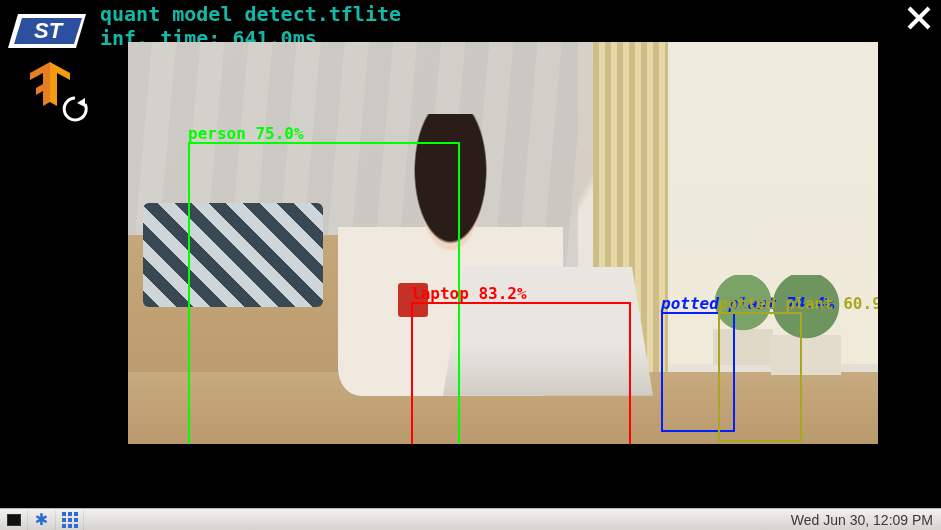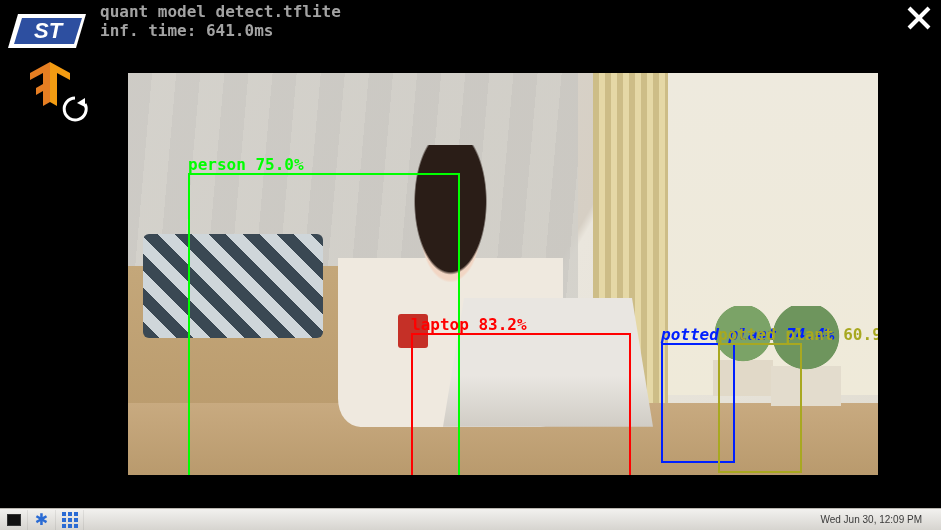--- a/index.html
+++ b/index.html
@@ -9,22 +9,22 @@
   .app-area {
     position: absolute;
     top: 0; left: 0; right: 0; bottom: 22px;
     background: #000;
   }
 
   .status-text {
     position: absolute;
     top: 2px;
     left: 100px;
-    color: #a3a3a3;
-    font-size: 16px;
+    color: #14b8a6;
+    font-size: 20px;
     font-weight: bold;
     line-height: 1.2;
     white-space: pre;
   }
 
   .close-btn {
     position: absolute;
     top: 4px;
     right: 8px;
     width: 28px;
@@ -59,21 +59,20 @@
   }
 
   .video-frame {
     position: absolute;
     top: 42px;
     left: 128px;
     width: 750px;
     height: 402px;
     background: linear-gradient(120deg, #e8e3dc 0%, #d9d4cc 30%, #d6cfc4 55%, #eae6dd 56%, #e6e2d8 80%, #e1ddd2 100%);
     overflow: hidden;
-    margin-top: 31px;
   }
 
   
   .scene-wall-left {
     position:absolute; top:0; left:0; width:60%; height:62%;
     background: repeating-linear-gradient(95deg,#c9c7c2 0 24px,#d1cfc9 24px 48px);
     opacity:.85;
   }
   .scene-sofa {
     position:absolute; top:48%; left:0; width:30%; height:42%;
@@ -155,22 +154,22 @@
     width: 28px;
     height: 20px;
     display: flex;
     align-items: center;
     justify-content: center;
     cursor: pointer;
     border-right: 1px solid rgba(0,0,0,.07);
   }
   .taskbar .clock {
     margin-left: auto;
-    padding-right: 19px;
-    font-size: 10px;
+    padding-right: 8px;
+    font-size: 14px;
     color: #3a3a3a;
   }
   .term-icon { width:14px; height:12px; border:1px solid #333; background:#111; }
   .star-icon { color:#2a6bd4; font-size:16px; line-height:1; }
   .grid-icon { display:grid; grid-template-columns:repeat(3,4px); grid-template-rows:repeat(3,4px); gap:2px; }
   .grid-icon span { background:#2a6bd4; width:4px; height:4px; }
 </style>
 </head>
 <body>
 

